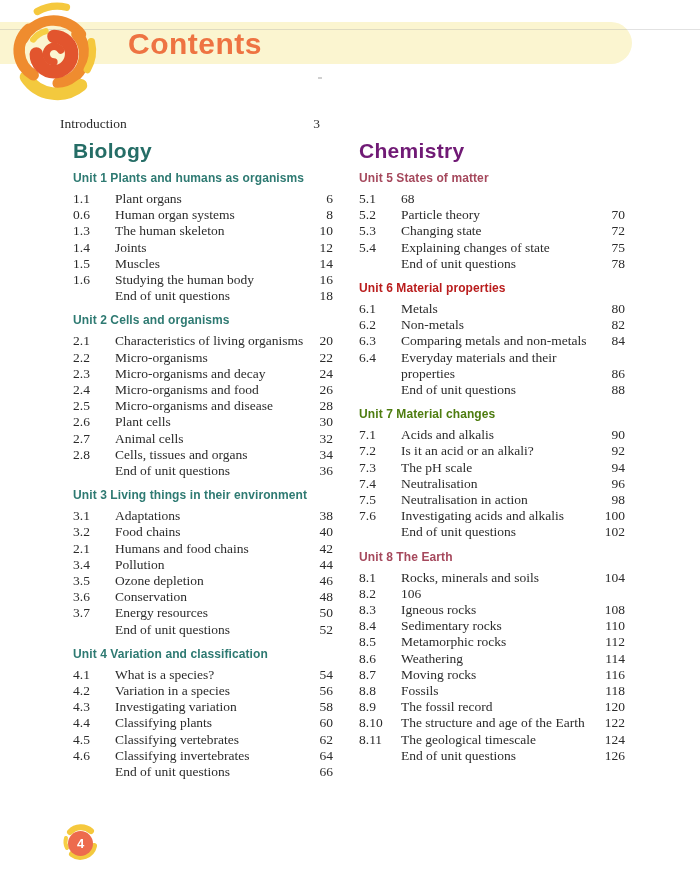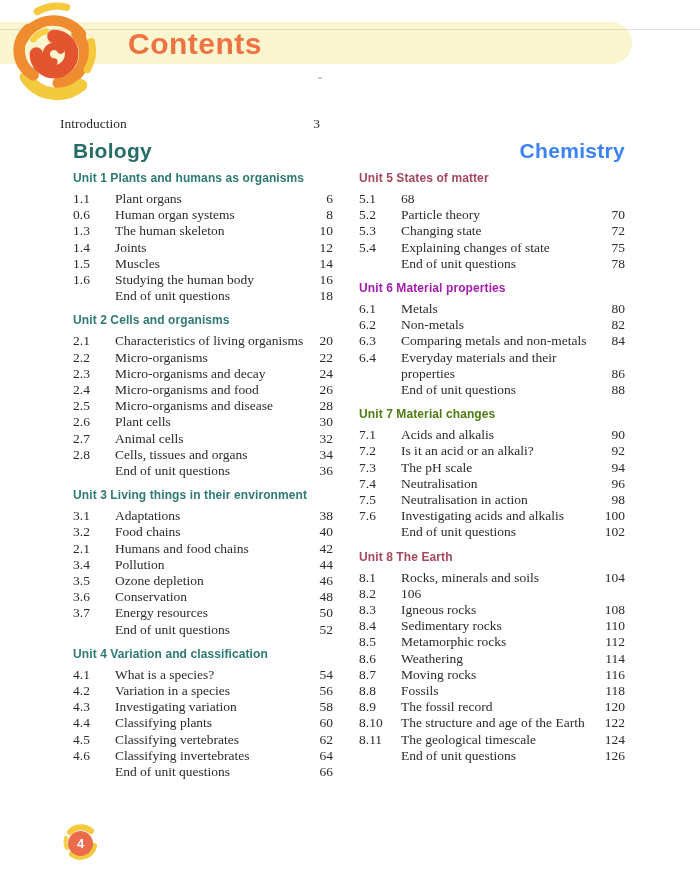--- a/index.html
+++ b/index.html
@@ -255,21 +255,21 @@
       </div>
       <div class="entry">
         <span class="num"></span>
         <span class="title">End of unit questions</span>
         <span class="pg">66</span>
       </div>
     </div>
 </section>
 
 <section class="col col-right">
-  <h2 class="col-heading" style="color: #3b82f6; text-align: right;">Chemistry</h2>
+  <h2 class="col-heading" style="color: #701a75;">Chemistry</h2>
   <div class="units">
       <div class="unit-heading" style="color: rgb(165, 72, 92);">Unit 5 States of matter</div>
       <div class="entry">
         <span class="num">5.1</span>
         <span class="pg">68</span>
       </div>
       <div class="entry">
         <span class="num">5.2</span>
         <span class="title">Particle theory</span>
         <span class="pg">70</span>
@@ -282,21 +282,21 @@
       <div class="entry">
         <span class="num">5.4</span>
         <span class="title">Explaining changes of state</span>
         <span class="pg">75</span>
       </div>
       <div class="entry">
         <span class="num"></span>
         <span class="title">End of unit questions</span>
         <span class="pg">78</span>
       </div>
-      <div class="unit-heading" style="color: #a21caf;">Unit 6 Material properties</div>
+      <div class="unit-heading" style="color: #b91c1c;">Unit 6 Material properties</div>
       <div class="entry">
         <span class="num">6.1</span>
         <span class="title">Metals</span>
         <span class="pg">80</span>
       </div>
       <div class="entry">
         <span class="num">6.2</span>
         <span class="title">Non-metals</span>
         <span class="pg">82</span>
       </div>

